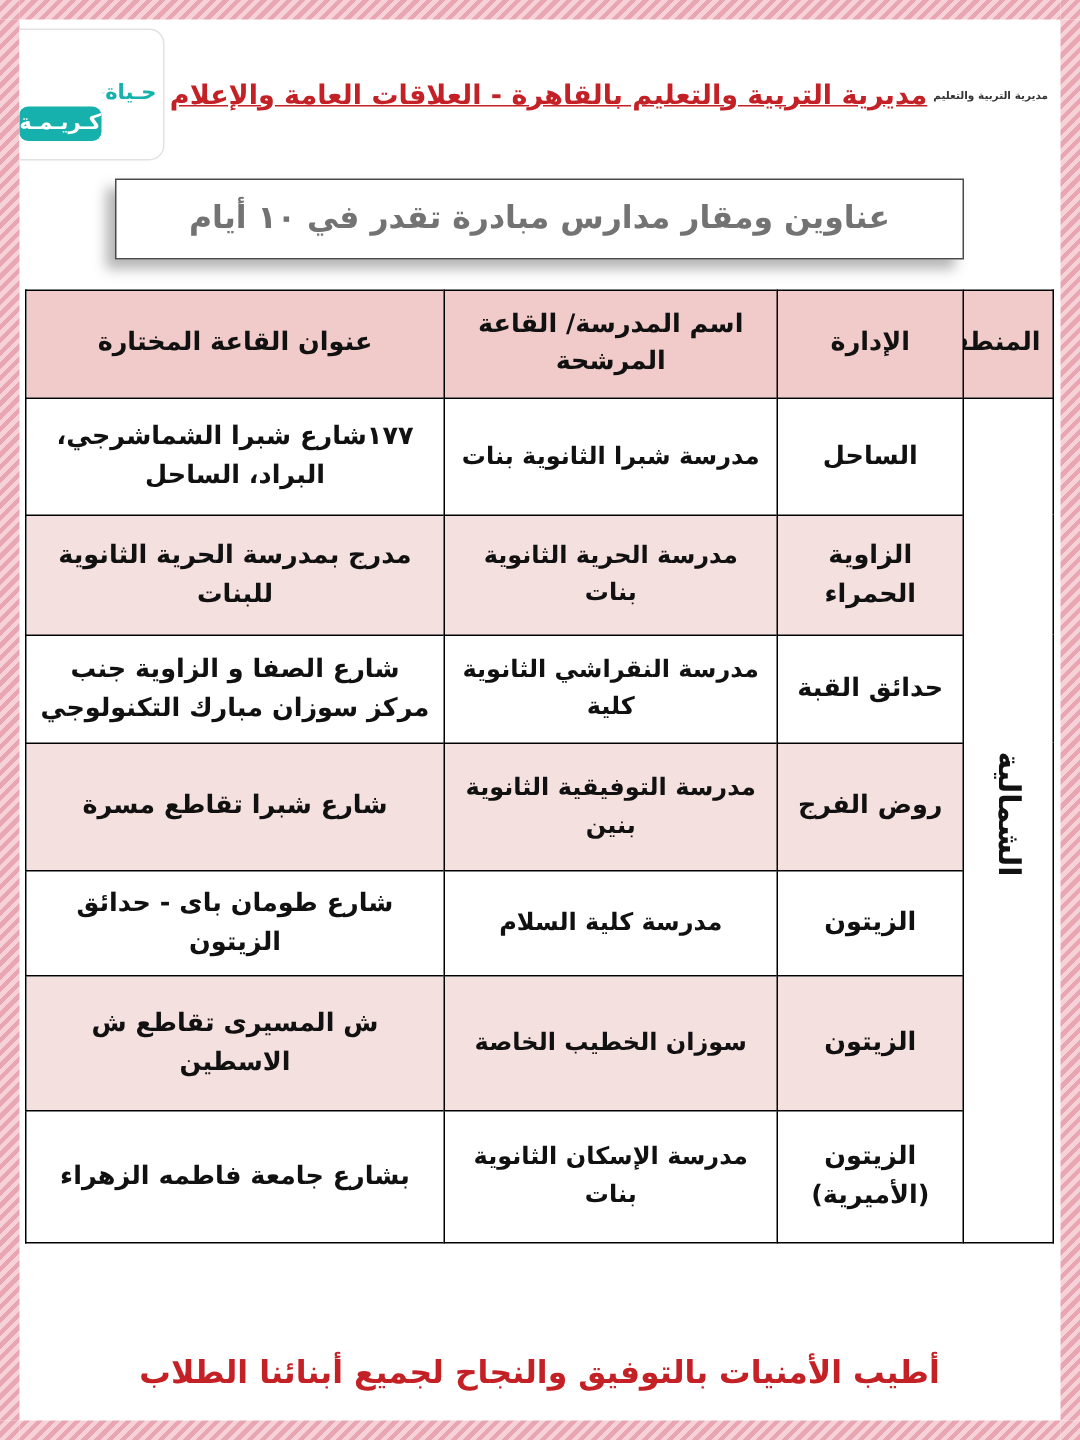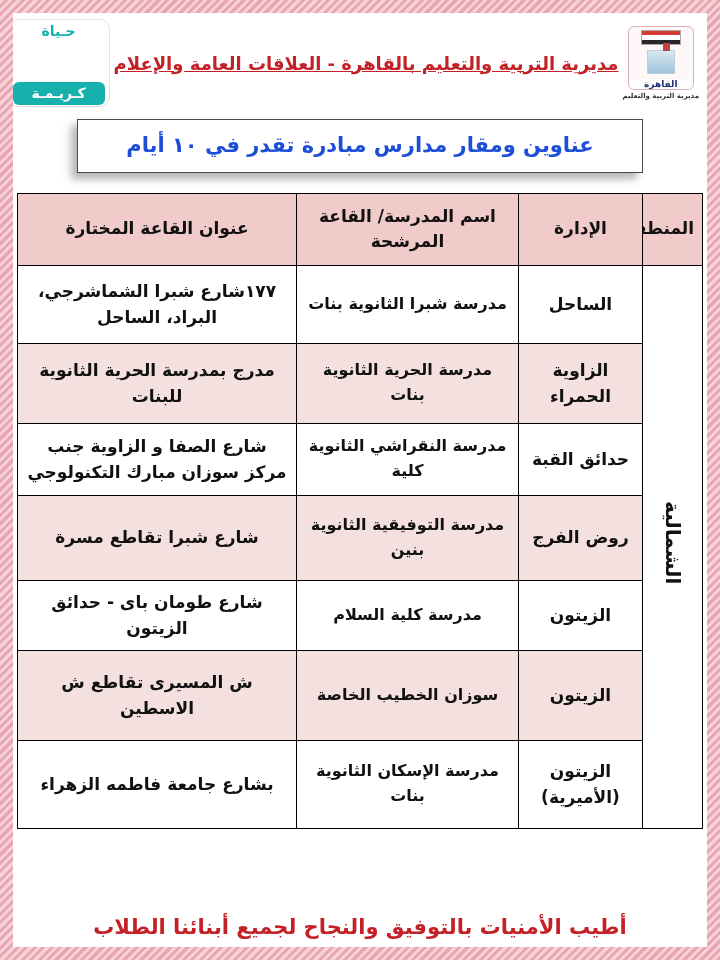--- a/index.html
+++ b/index.html
@@ -47,21 +47,21 @@
   .building:before { content:""; position:absolute; top:-8px; right:4px; width:7px; height:8px; background:#b44; }
   .emblem-word { position:absolute; bottom:0; width:100%; text-align:center;
     font-size:9px; font-weight:bold; color:#1c2f6e; background:rgba(255,255,255,0.85); }
   .cairo-caption { font-size:7px; font-weight:bold; color:#333; text-align:center; margin-top:2px; white-space:nowrap; }
 
   
   .hayah-logo {
     width:106px; height:88px;
     border:1px solid #e2e2e2; border-radius:10px;
     background:#fff;
-    display:flex; flex-direction:column; align-items:center;
+    display:flex; flex-direction:row; align-items:center;
     padding:4px 4px 5px;
   }
   .hayah-top { color:#16b1ac; font-weight:bold; font-size:14px; line-height:1.1; }
   .smile-svg { margin:1px 0 2px; }
   .hayah-banner {
     background:#16b1ac; color:#fff;
     border-radius:6px;
     font-weight:bold; font-size:14px;
     width:92px; text-align:center;
     padding:3px 0; line-height:1.2;margin-top:40px;
@@ -69,21 +69,21 @@
   .hayah-sub { width:72px; height:5px; background:#cfe9e8; border-radius:3px; margin-top:4px; }
 
   
   .title-box {
     width:566px;
     margin:10px auto 6px;
     background:#fff;
     border:1px solid #4a4a4a;
     box-shadow:-6px 6px 8px rgba(90,90,90,0.45);
     text-align:center;
-    color:#1d4ed8;
+    color:#737373;
     font-weight:bold;
     font-size:21px;
     line-height:1.6;
     padding:9px 10px;
   }
 
   
   .main-table {
     border-collapse:collapse;
     margin:14px 4px 0;
@@ -112,40 +112,31 @@
   tbody tr:nth-child(6){height:90px}
   tbody tr:nth-child(7){height:88px}
 
   
   .footer {
     margin-top:auto;
     text-align:center;
     font-weight:bold;
     font-size:21px;
     color:#c42127;
-    padding:10px 0 8px;
+    padding:10px 0 20px;
   }
 </style>
 </head>
 <body>
 
 <div class="page">
 
   <div class="header">
 
     <div class="cairo-logo">
-      <div class="emblem">
-        <div class="flag">
-          <span class="f-red"></span>
-            <span class="f-white"></span>
-            <span class="f-black"></span>
-        </div>
-        <div class="building"></div>
-        <div class="emblem-word">القاهرة</div>
-      </div>
       <div class="cairo-caption">مديرية التربية والتعليم</div>
     </div>
 
     <div class="header-title">مديرية التربية والتعليم بالقاهرة - العلاقات العامة والإعلام</div>
 
     <div class="hayah-logo">
       <div class="hayah-top">حـياة</div>
       <svg class="smile-svg" width="44" height="16" viewBox="0 0 44 16">
         <path d="M3 3 Q22 20 41 5" stroke="#16b1ac" stroke-width="4" fill="none" stroke-linecap="round"></path>
         <circle cx="38" cy="3" r="2.6" fill="#f2b705"></circle>

